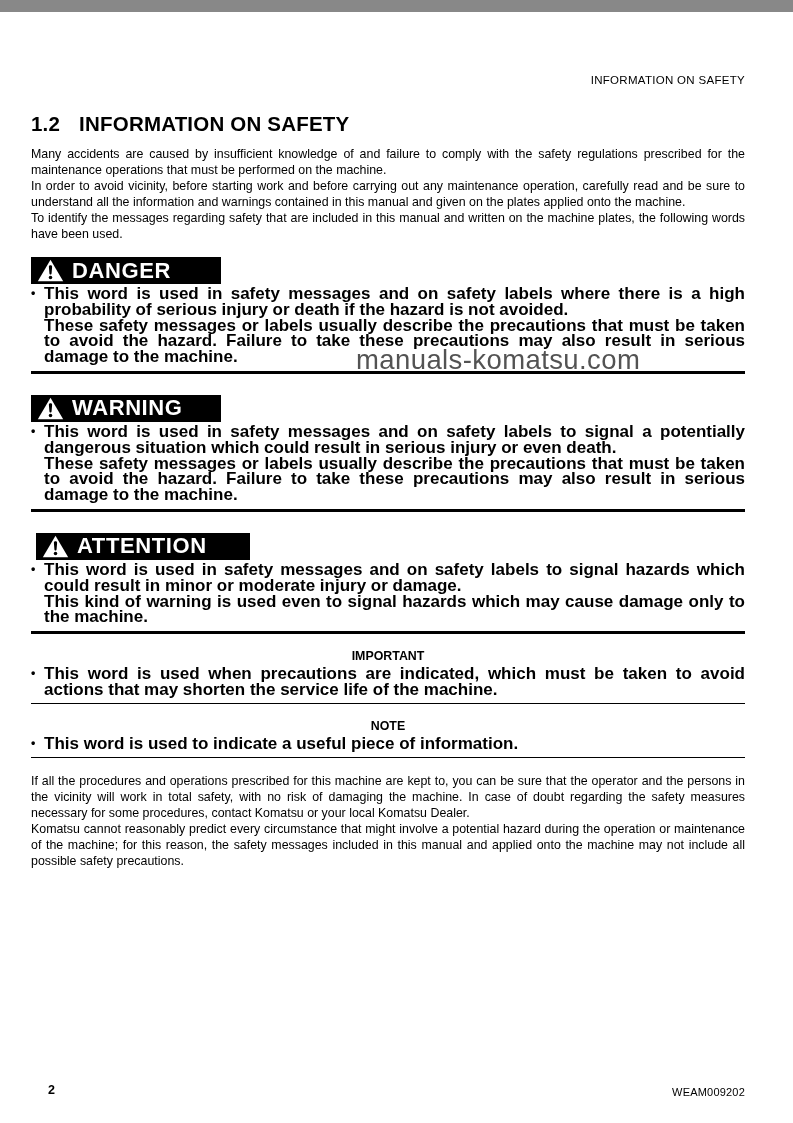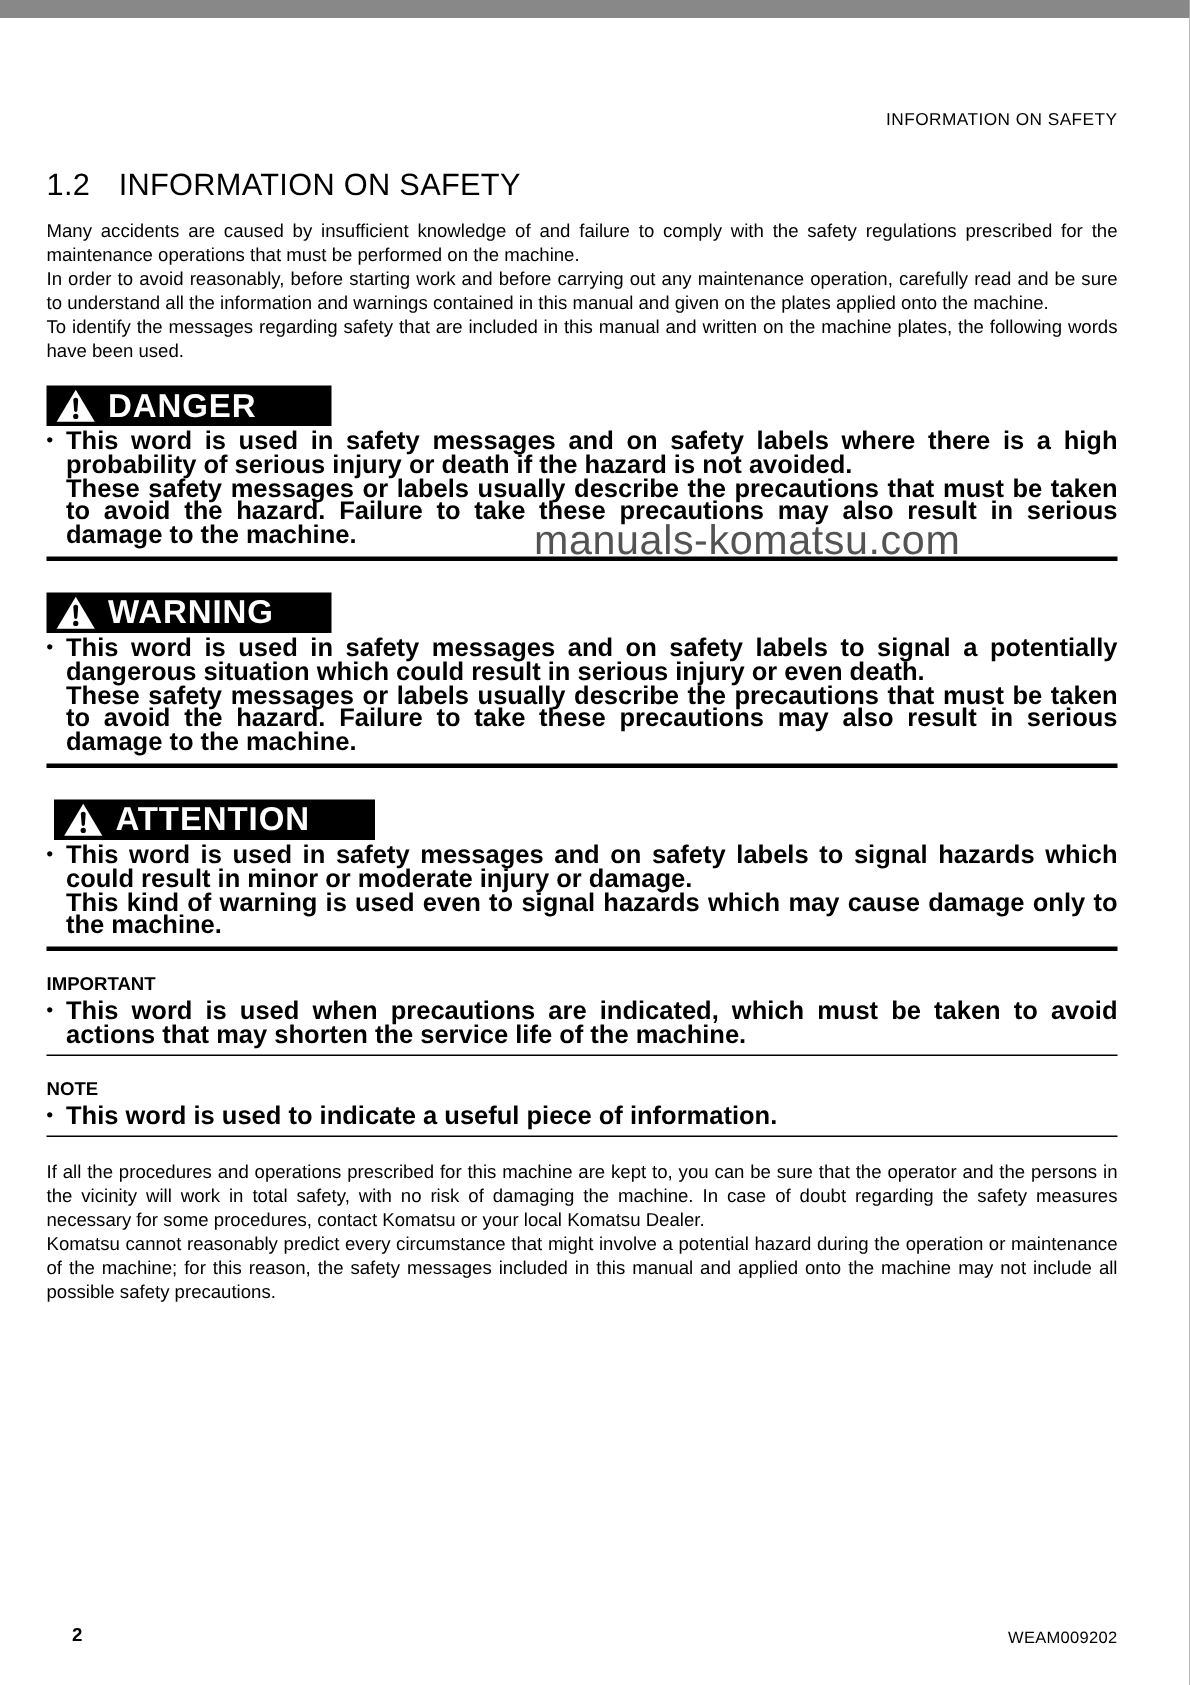--- a/index.html
+++ b/index.html
@@ -19,21 +19,21 @@
   .running-header {
     text-align: right;
     font-size: 11.5px;
     line-height: 13px;
     letter-spacing: 0.3px;
   }
 
   .section-title {
     margin: 25px 0 0 0;
     font-size: 20.5px;
-    font-weight: normal;
+    font-weight: bold;
     letter-spacing: 0.2px;
     line-height: 23px;
   }
   .section-title .num { margin-right: 19px; }
 
   .intro { margin-top: 11px; }
   p.body {
     margin: 0;
     font-size: 12.4px;
     line-height: 16px;
@@ -85,20 +85,21 @@
     margin: 6px 0 0 0;
     height: 0;
   }
   hr.rule.thin { border-top-width: 1.5px; margin-top: 5px; }
 
   .notice-heading {
     margin: 15px 0 0 0;
     font-size: 12.4px;
     font-weight: bold;
     line-height: 14px;
+    text-align: center;
   }
   .notice .bullet-item { margin-top: 3px; }
 
   .closing { margin-top: 15px; }
 
   .watermark {
     position: absolute;
     left: 356px;
     top: 333px;
     font-size: 27.5px;
@@ -131,21 +132,21 @@
 <div class="page">
 
   <div class="running-header">INFORMATION ON SAFETY</div>
 
   <h1 class="section-title">
     <span class="num">1.2</span><span>INFORMATION ON SAFETY</span>
   </h1>
 
   <div class="intro">
     <p class="body">Many accidents are caused by insufficient knowledge of and failure to comply with the safety regulations prescribed for the maintenance operations that must be performed on the machine.</p>
-    <p class="body">In order to avoid reasonably, before starting work and before carrying out any maintenance operation, carefully read and be sure to understand all the information and warnings contained in this manual and given on the plates applied onto the machine.</p>
+    <p class="body">In order to avoid vicinity, before starting work and before carrying out any maintenance operation, carefully read and be sure to understand all the information and warnings contained in this manual and given on the plates applied onto the machine.</p>
     <p class="body">To identify the messages regarding safety that are included in this manual and written on the machine plates, the following words have been used.</p>
   </div>
 
   <section>
     <div class="signal-box first">
       <span class="tri-icon">
         <svg width="27" height="23" viewBox="0 0 27 23" aria-hidden="true">
           <path d="M13.5 0.8 L26.2 22.2 H0.8 Z" fill="#ffffff"></path>
           <path d="M13.5 6.2 c1.1 0 1.7 0.7 1.6 1.7 l-0.5 6.4 c-0.05 0.8 -0.5 1.3 -1.1 1.3 s-1.05 -0.5 -1.1 -1.3 l-0.5 -6.4 c-0.1 -1 0.5 -1.7 1.6 -1.7 Z" fill="#000000"></path>
           <circle cx="13.5" cy="18.6" r="1.75" fill="#000000"></circle>

